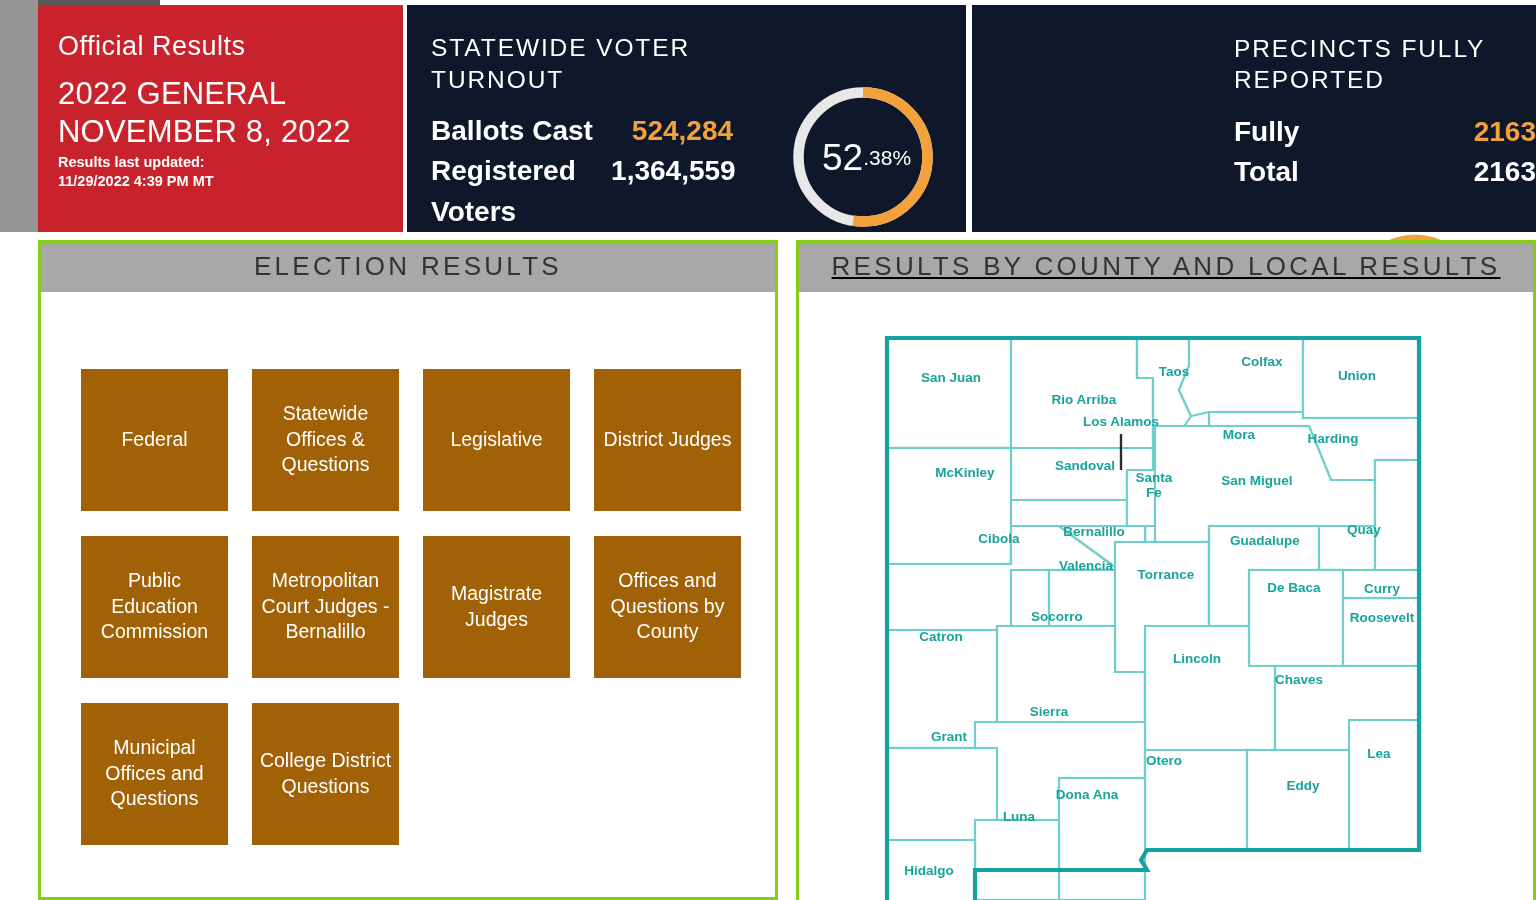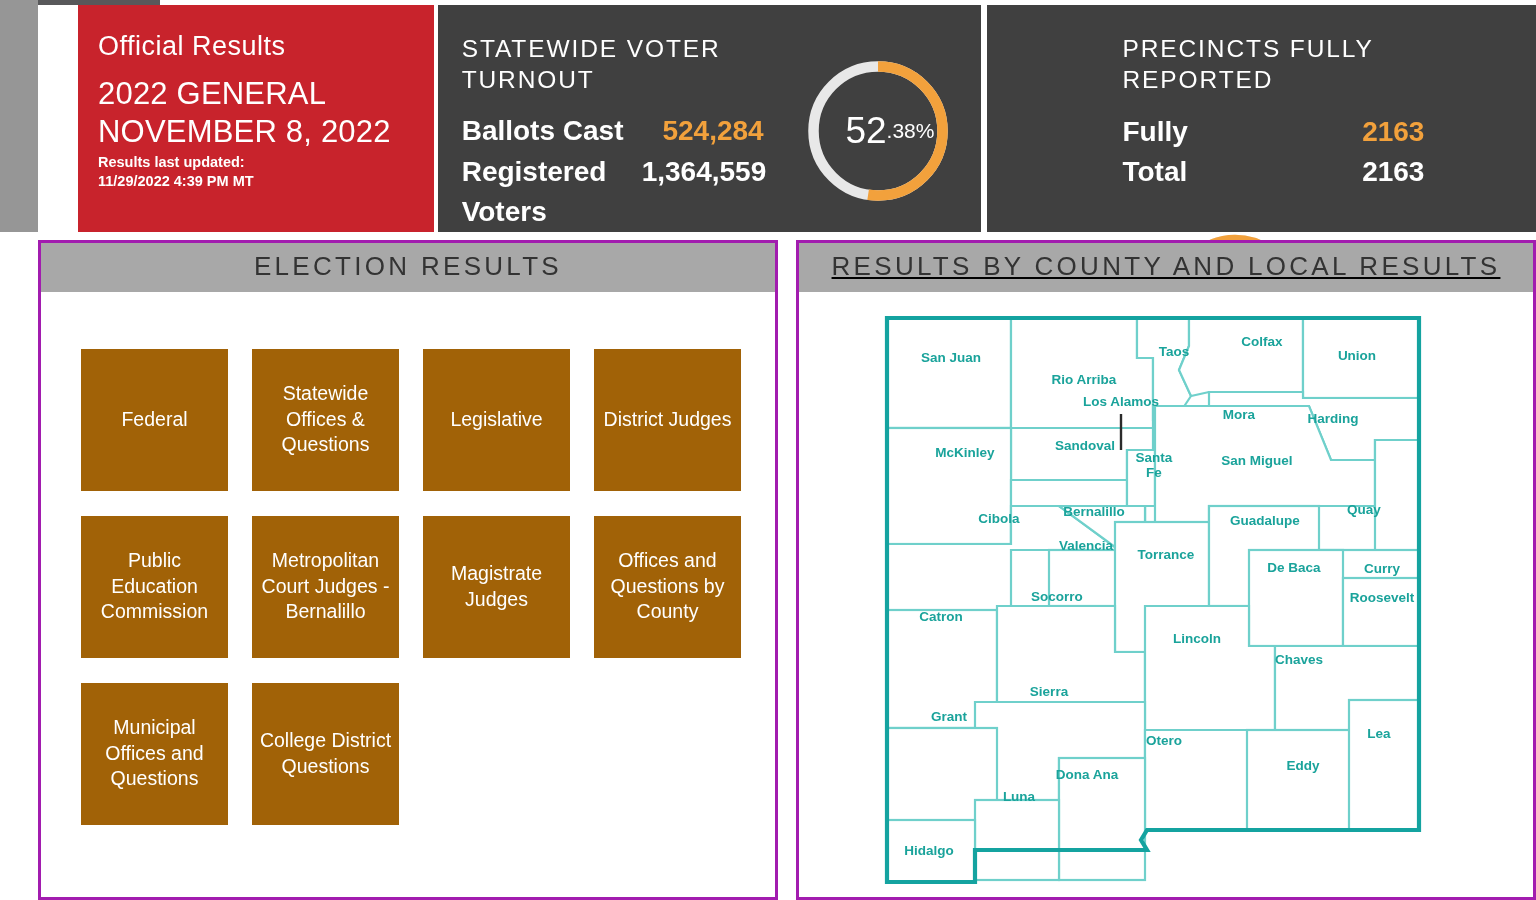--- a/index.html
+++ b/index.html
@@ -10,65 +10,65 @@
     font-family: "Liberation Sans", sans-serif;
     overflow: hidden;
   }
   #page { position: relative; width: 1536px; height: 900px; background:#fff; }
 
   
   .left-rail { position:absolute; left:0; top:0; width:38px; height:232px; background:#969696; }
   .top-stub  { position:absolute; left:38px; top:0; width:122px; height:5px; background:#58585a; }
 
   
-  .topband { position:absolute; left:38px; top:5px; width:1498px; height:227px; display:flex;padding-left:40px; }
+  .topband { position:absolute; left:38px; top:5px; width:1498px; height:227px; display:flex; }
 
   .red-panel {
     width:366px; background:#c8232c; color:#fff;
     padding:26px 0 0 20px;
   }
   .rp-official { font-size:27px; font-weight:400; letter-spacing:.5px; line-height:1.15; }
   .rp-title { font-size:31px; font-weight:400; line-height:1.22; margin-top:13px; letter-spacing:.2px; }
   .rp-upd { font-size:14.5px; font-weight:700; line-height:1.32; margin-top:2px; }
 
   .stat-panel {
-    position:relative; background:#404040; color:#fff;
-    display:flex; align-items:center;
+    position:relative; background:#0f172a; color:#fff;
+    display:flex; align-items:flex-end;
   }
   .sp-turnout { width:560px; margin-left:4px; }
   .sp-precinct { width:566px; margin-left:6px;flex-direction:column; }
   .sp-inner { padding:28px 0 0 24px; flex:1 1 auto; }
   .sp-head {
     font-size:24.5px; letter-spacing:1.9px; line-height:1.28;
     font-weight:400; color:#ffffff; white-space:pre-line;
   }
   .sp-rows { margin-top:16px; }
   .sp-row { display:flex; align-items:baseline; font-size:28px; font-weight:700; line-height:1.44; }
   .sp-label { width:180px; flex:0 0 auto; color:#fff; }
   .sp-val   { width:122px; flex:0 0 auto; text-align:right; color:#fff; }
   .sp-val.accent { color:#f2a13c; }
 
   
   .donut-wrap { position:relative; flex:0 0 auto; }
   .donut-wrap.turn { width:150px; height:150px; margin:24px 28px 0 0; }
   .donut-wrap.prec { width:138px; height:138px; margin:38px 52px 0 0; }
   .donut-wrap svg { display:block; width:100%; height:100%; }
   .donut-label {
-    position:absolute; left:12px; top:0; width:100%; height:100%;
+    position:absolute; left:4px; top:0; width:100%; height:100%;
     display:flex; align-items:center; justify-content:center;
     color:#fff; line-height:1;
   }
   .dl-big { font-size:37px; font-weight:400; }
   .dl-big.p100 { font-size:33px; }
   .dl-small { font-size:21px; font-weight:400; }
 
   
   .bottom { position:absolute; left:38px; top:240px; width:1498px; height:660px; display:flex; }
 
-  .card { background:#fff; border:3px solid #a21caf; display:flex; flex-direction:column; }
+  .card { background:#fff; border:3px solid #84cc16; display:flex; flex-direction:column;gap:20px; }
   .card-left { width:740px; }
   .card-right { width:740px; margin-left:18px;text-decoration:underline; }
   .card-head {
     background:#a8a8a8; color:#333333;
     font-size:26px; letter-spacing:3.3px; font-weight:400;
     text-align:center; padding:9px 0 11px; line-height:1.1;
   }
   .card-body { flex:1 1 auto; position:relative; background:#fff; }
 
   

